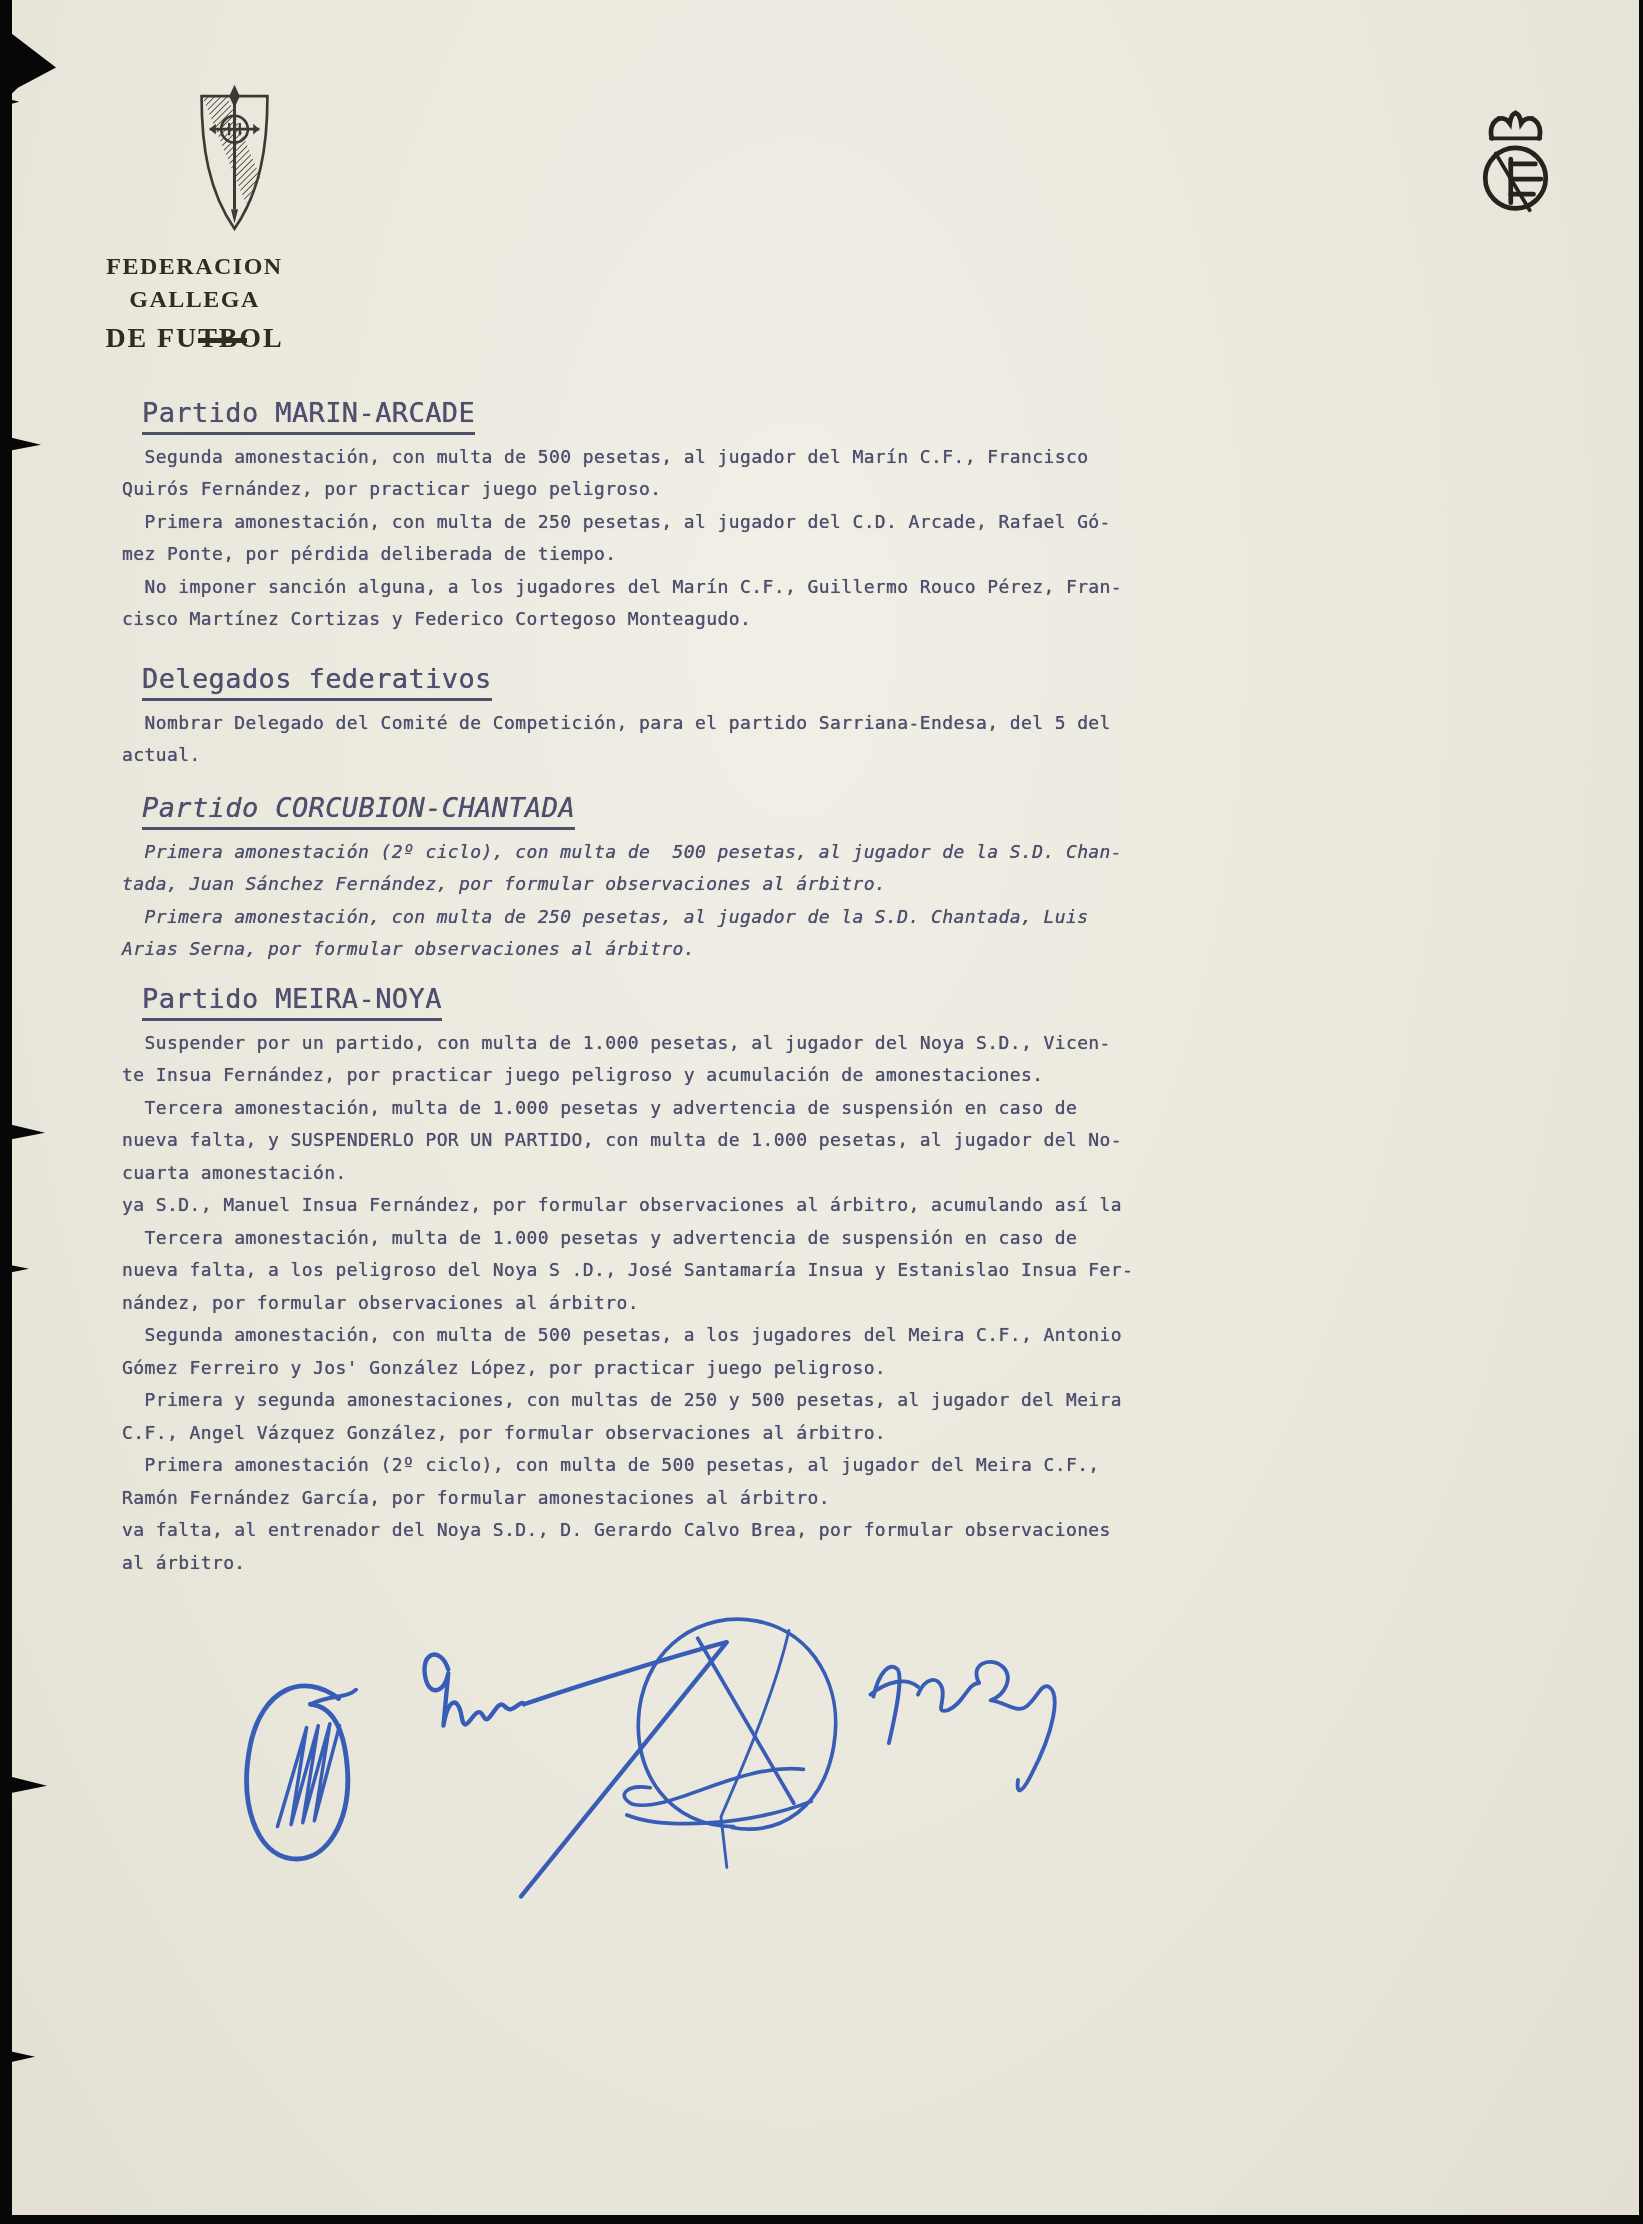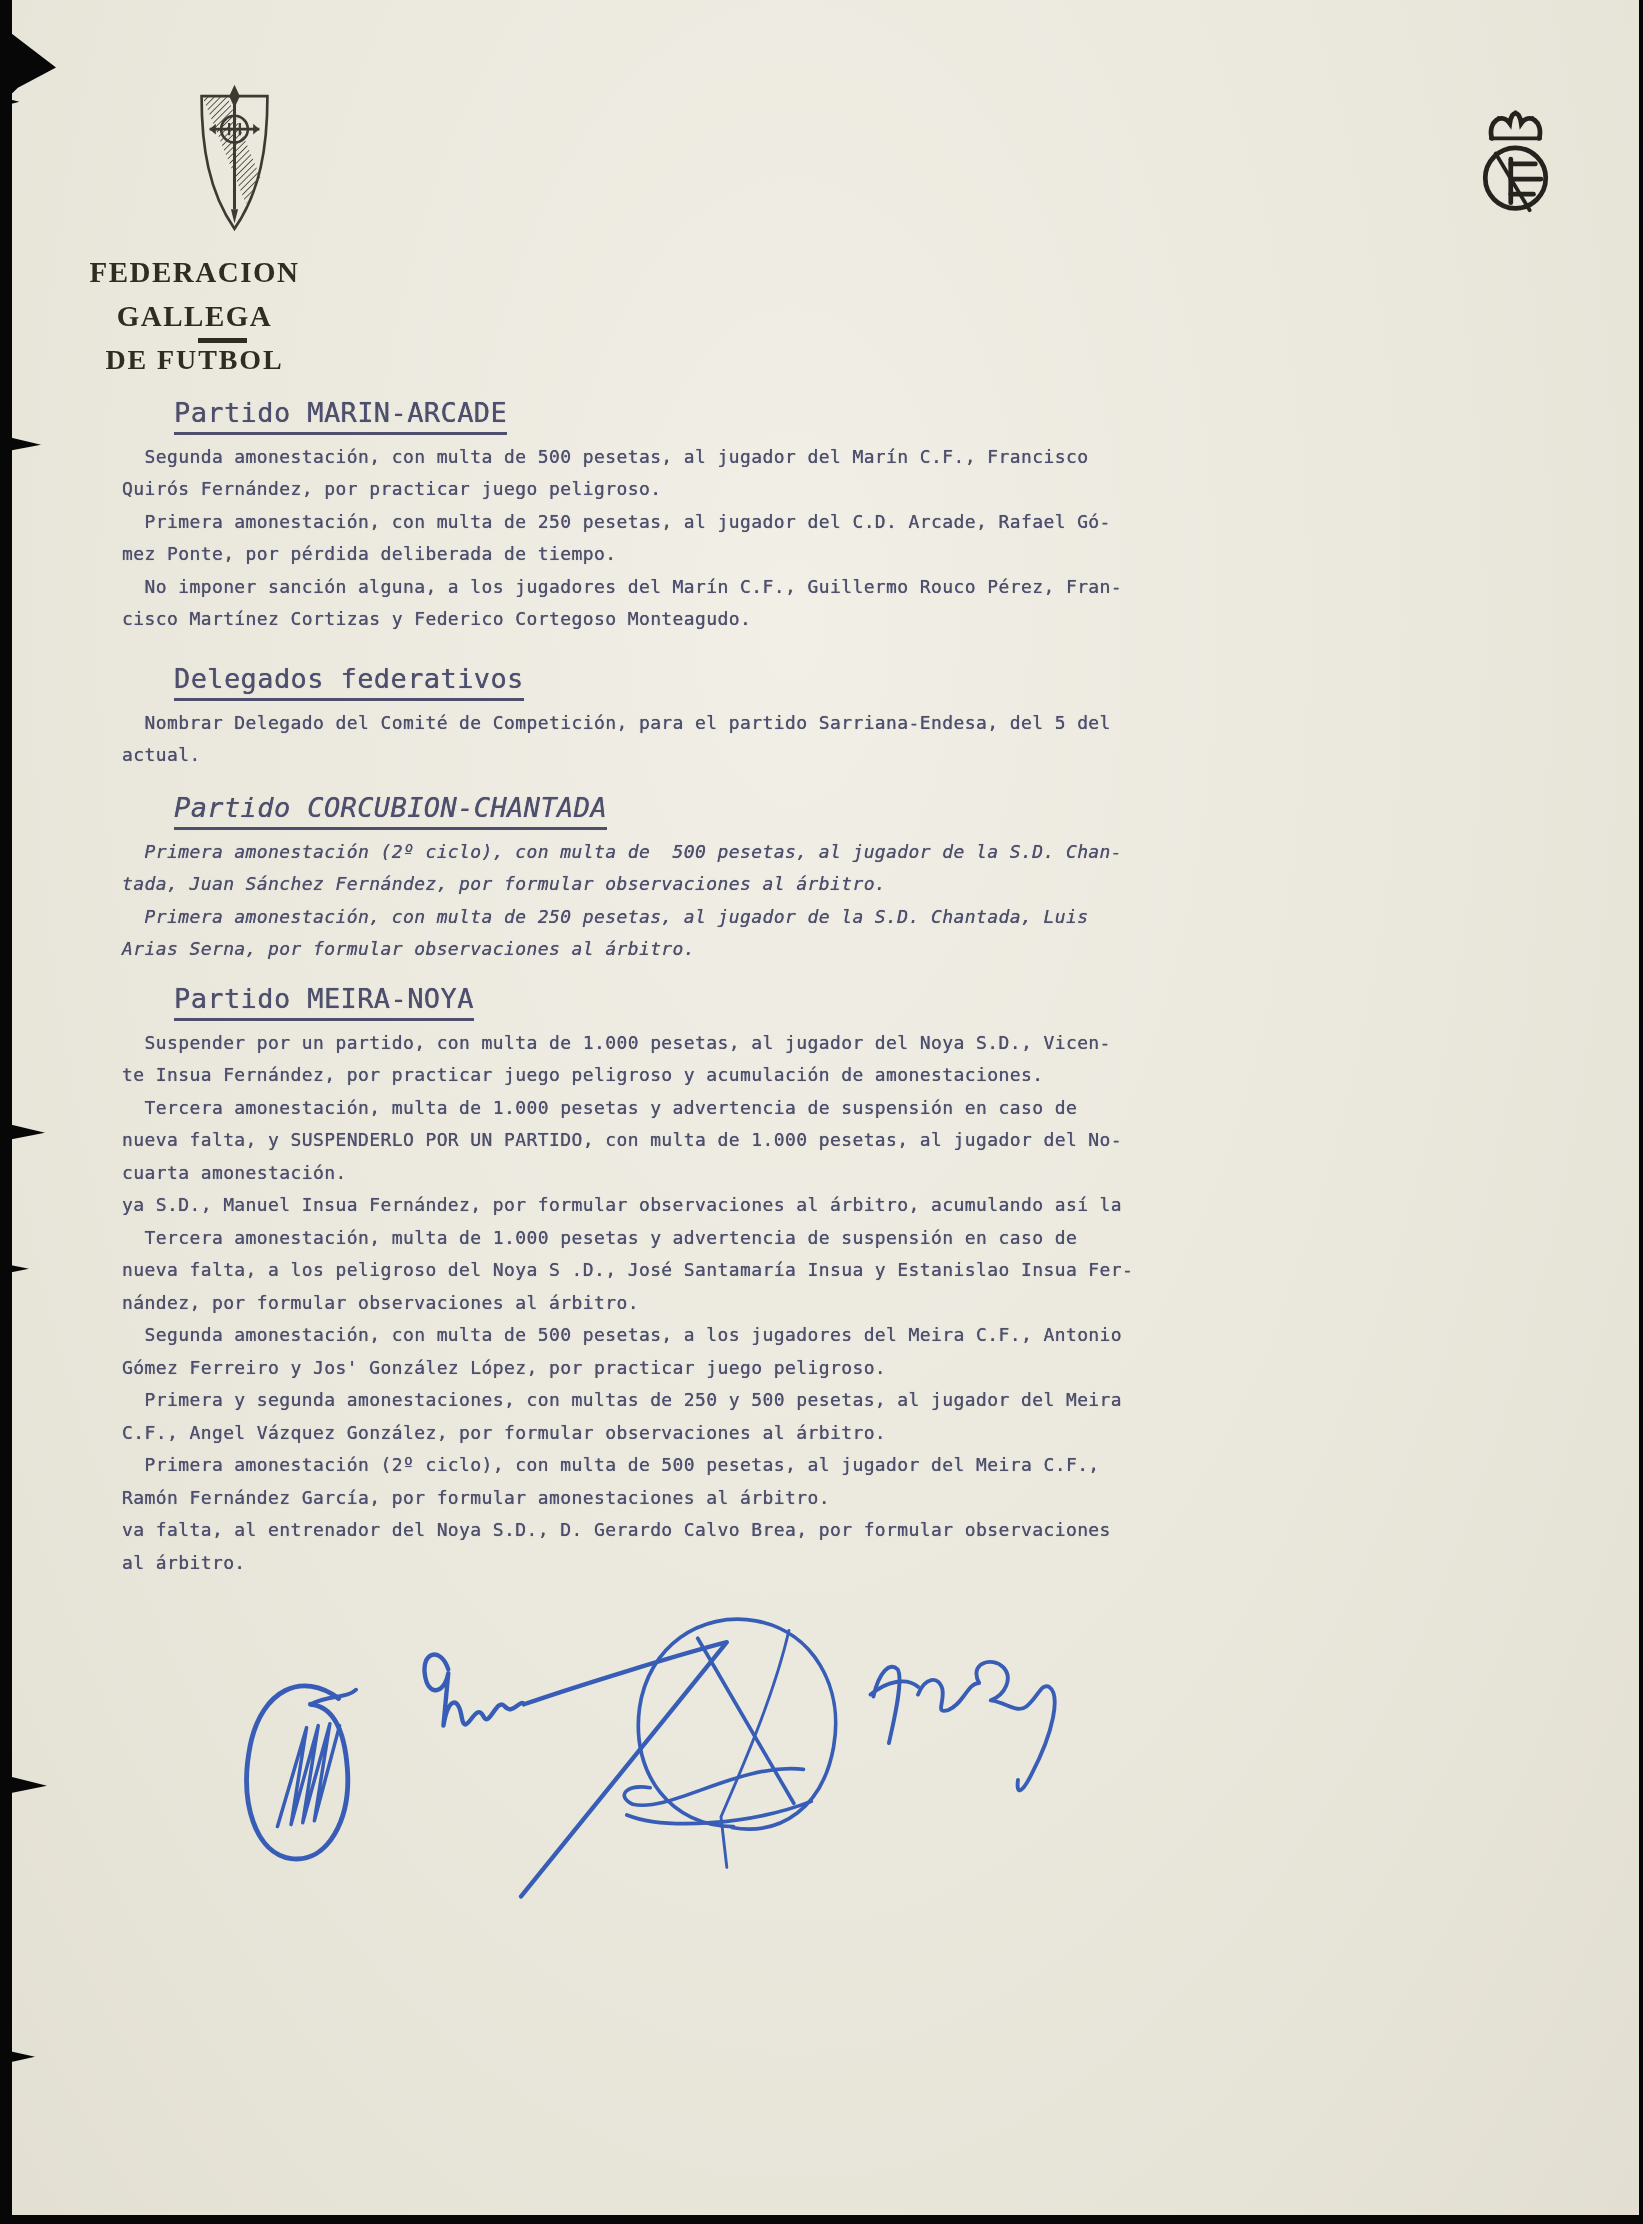--- a/index.html
+++ b/index.html
@@ -20,32 +20,32 @@
   .n3{left:0;top:1122px;width:45px;height:19.4px;clip-path:polygon(0 0,100% 55%,0 100%);}
   .n4{left:0;top:1263px;width:29px;height:11.6px;clip-path:polygon(0 0,100% 50%,0 100%);}
   .n5{left:0;top:1774px;width:47px;height:21.3px;clip-path:polygon(0 0,100% 55%,0 100%);}
   .n6{left:0;top:2049px;width:35px;height:15.5px;clip-path:polygon(0 0,100% 50%,0 100%);}
 
   
   .shield{position:absolute;left:190px;top:82px;width:89px;height:153px;}
   .crownlogo{position:absolute;left:1473px;top:103px;width:85px;height:120px;}
   .org{position:absolute;left:43px;top:250px;width:303px;text-align:center;
        color:#2f2d22;font-family:"Liberation Serif",serif;font-weight:bold;}
-  .org-1{font-size:29px;letter-spacing:1.5px;line-height:44px;}
+  .org-1{font-size:24px;letter-spacing:1.5px;line-height:33px;}
   .org-2{font-size:28px;letter-spacing:1.9px;line-height:31px;margin-top:5.8px;}
   .org-dash{position:absolute;left:198px;top:338px;width:49px;height:4.9px;background:#2f2d22;}
 
   
   .typed{position:absolute;left:0;top:0;width:1644px;height:2224px;color:#4d4f6d;}
   .sec{position:absolute;left:122px;width:1514px;
        font-family:"DejaVu Sans Mono","Liberation Mono",monospace;
        text-shadow:0 0 0.7px currentColor;}
   .sec-1{top:396px;} .sec-2{top:662px;} .sec-3{top:791px;font-style:italic;} .sec-4{top:982px;}
   .sec-h{display:inline-block;font-size:27px;line-height:33px;letter-spacing:0.4px;
-         margin-left:52px;margin-bottom:5.8px;padding-bottom:2.9px;
+         margin-left:20px;margin-bottom:5.8px;padding-bottom:2.9px;
          border-bottom:3.9px solid currentColor;white-space:pre;}
   .sec-lines{display:block;}
   .ln{white-space:pre;font-size:18px;line-height:32.5px;letter-spacing:0.4px;}
 
   .sigs{position:absolute;left:194px;top:1582px;width:922px;height:330px;}
 </style>
 </head>
 <body>
 
 <div class="stage">

